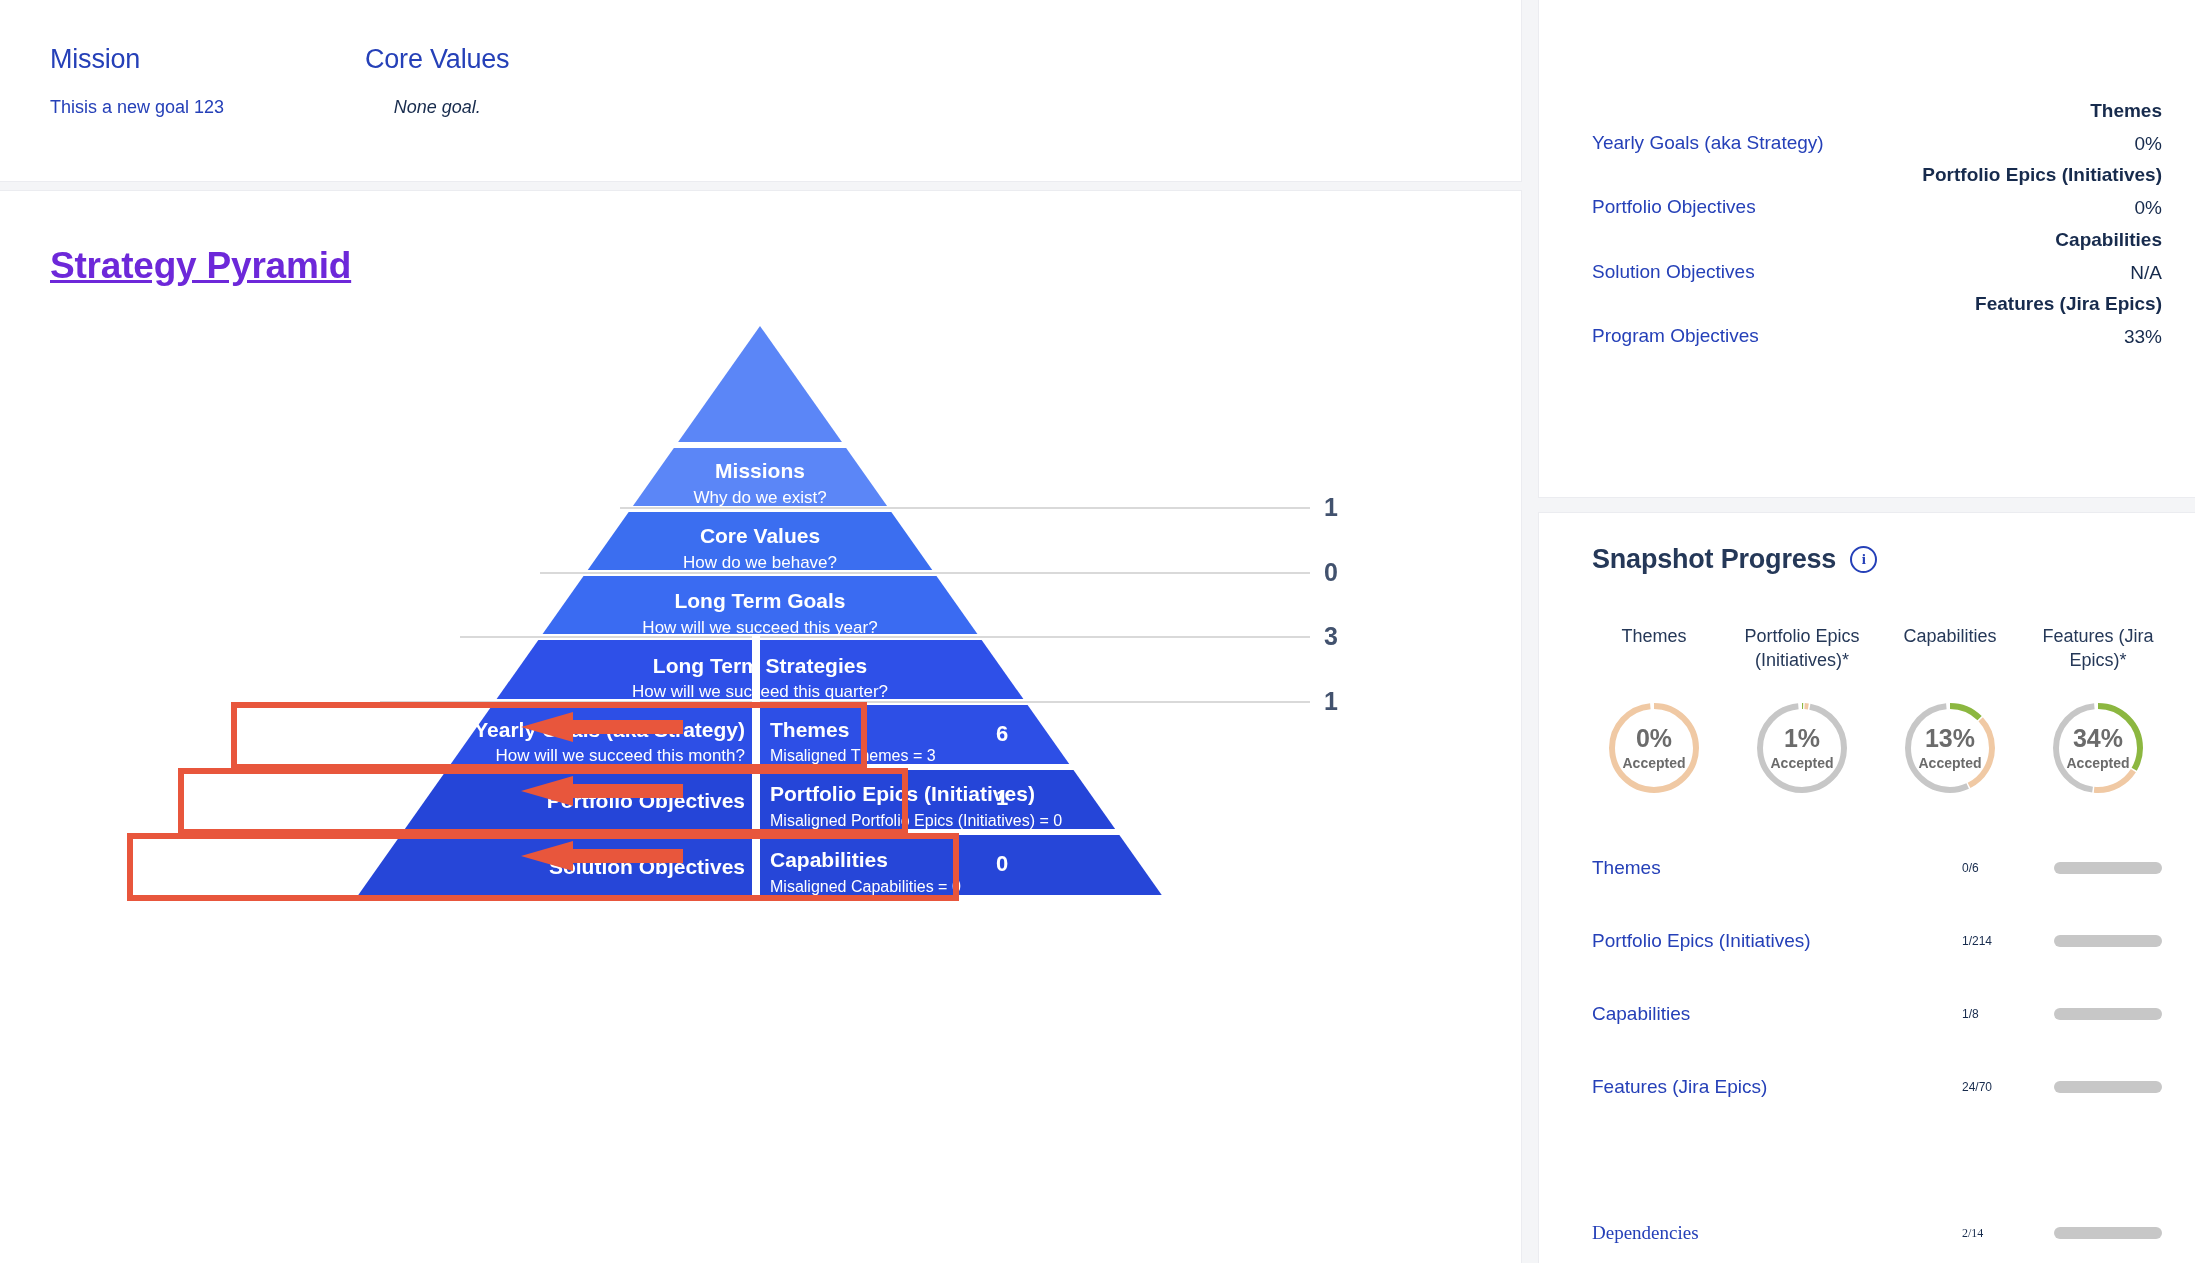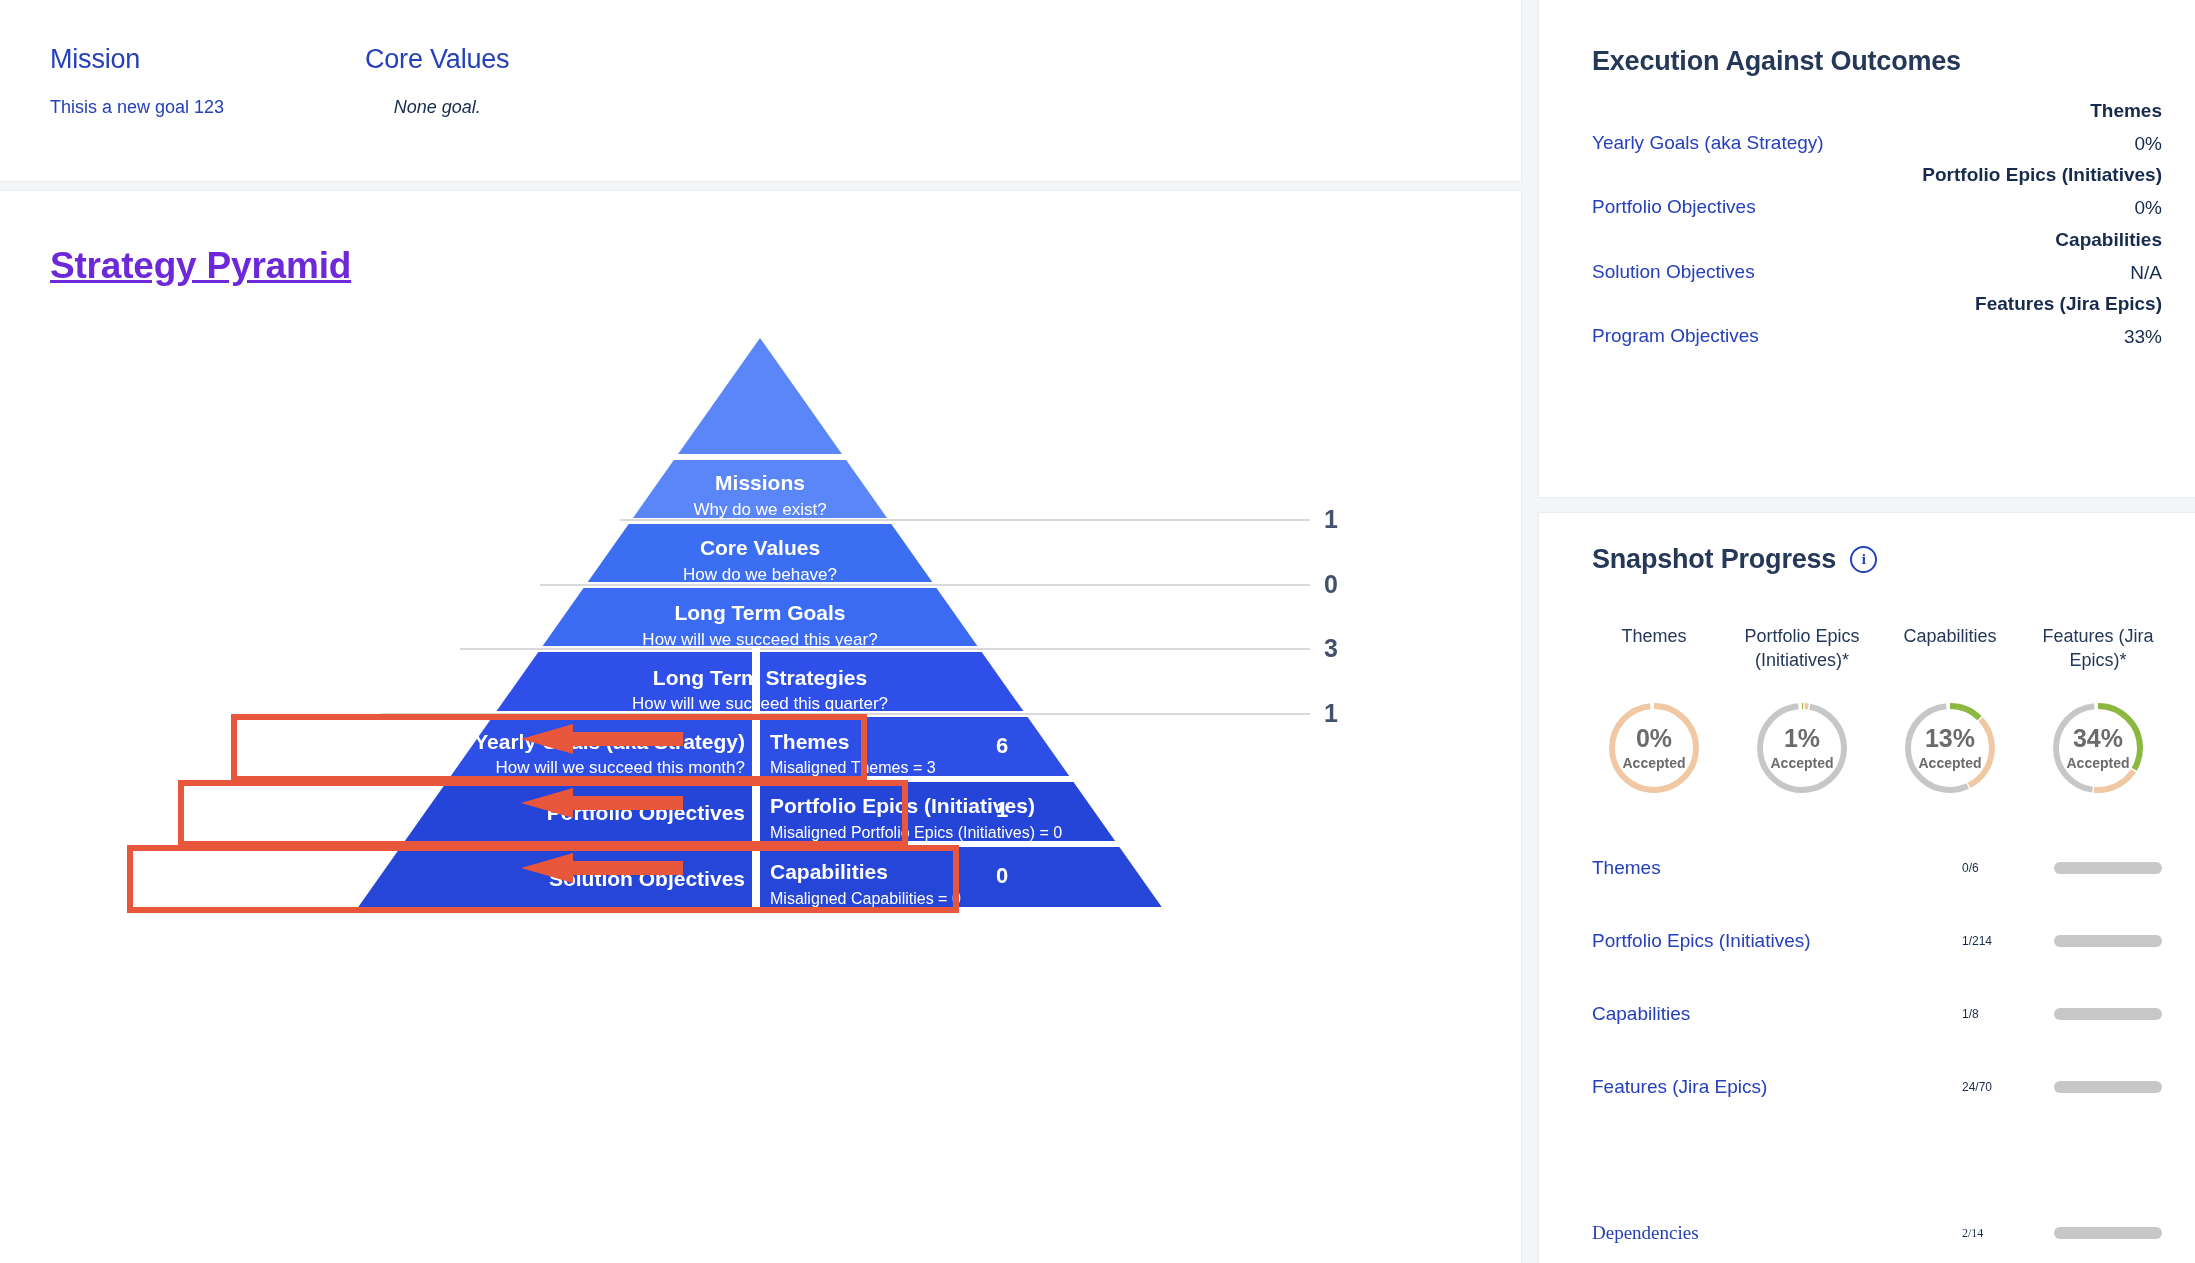--- a/index.html
+++ b/index.html
@@ -29,21 +29,21 @@
   }
   .mission-body{font-size:18px;color:#2540b8;text-align:center;}
   .mission-body.italic{font-style:italic;color:#172b4d;}
 
   
   #pyramid-card{left:0;top:190px;width:1522px;height:1073px;border-left:none;border-bottom:none;}
   #pyramid-title{
     position:absolute;left:50px;top:245px;
     font-size:37px;font-weight:700;color:#6d28d9;letter-spacing:-0.2px;text-decoration:underline;
   }
-  #pyramid-wrap{position:absolute;left:0;top:190px;width:1522px;height:1073px;}
+  #pyramid-wrap{position:absolute;left:0;top:178px;width:1522px;height:1073px;}
   #pyramid-svg{position:absolute;left:0;top:0;}
 
   .tier-title{font-size:21px;font-weight:700;fill:#ffffff;}
   .tier-sub{font-size:17px;font-weight:400;fill:#ffffff;}
   .tier-count{font-size:22px;font-weight:700;fill:#ffffff;}
   .rail-num{font-size:25px;font-weight:700;fill:#42526e;}
   .right-title{font-size:21px;font-weight:700;fill:#ffffff;}
   .right-sub{font-size:16px;font-weight:400;fill:#ffffff;}
 
   
@@ -212,21 +212,20 @@
         </g>
         <g>
           <rect x="573" y="671" width="110" height="14"></rect>
           <polygon points="573,663 573,693 521,678"></polygon>
         </g>
       </g>
     </svg>
   </div>
 
   <div class="card" id="outcomes-card"></div>
-  <div class="panel-title" id="outcomes-title">Execution Against Outcomes</div>
 
   <div class="outcome-row" style="top:100px;">
     <span class="outcome-left">Yearly Goals (aka Strategy)</span>
     <span class="outcome-right">
       <span class="outcome-metric">Themes</span>
       <span class="outcome-value">0%</span>
     </span>
   </div>
   <div class="outcome-row" style="top:164px;">
     <span class="outcome-left">Portfolio Objectives</span>

